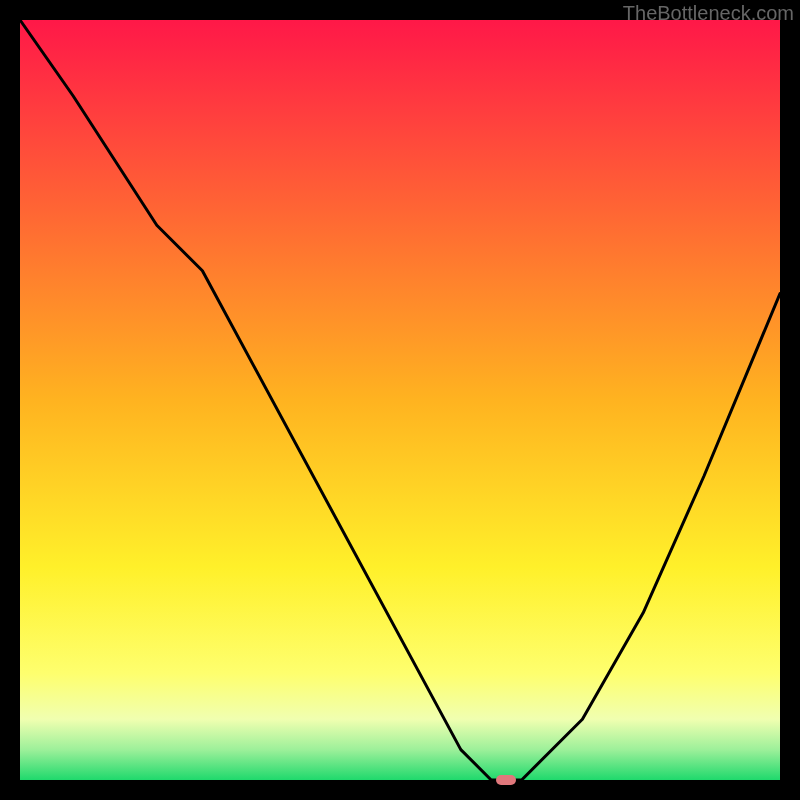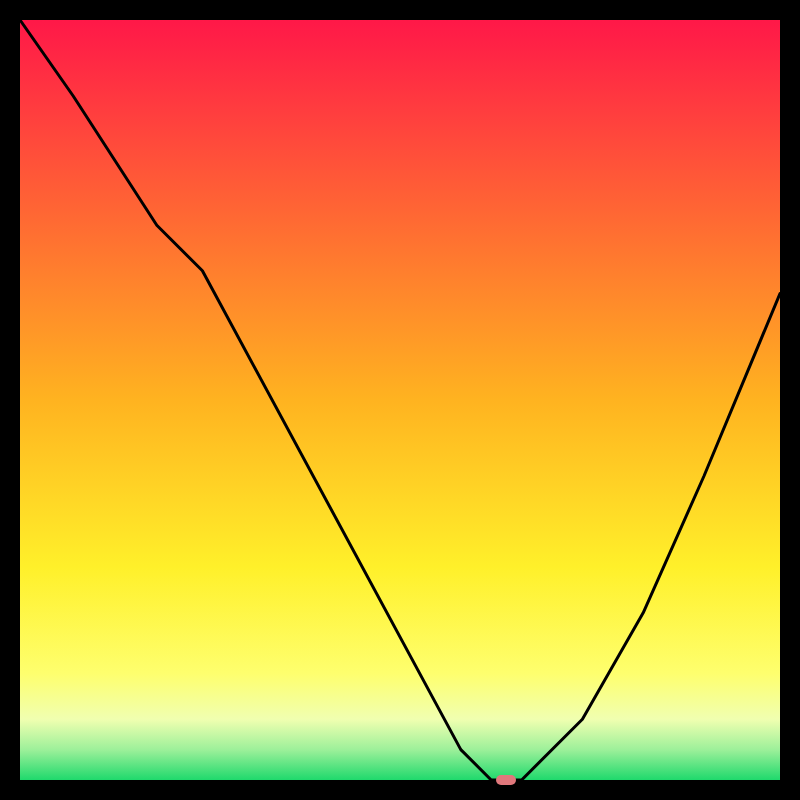--- a/index.html
+++ b/index.html
@@ -7,20 +7,21 @@
   .attrib{position:absolute;top:2px;right:6px;color:#666;font-size:20px;z-index:10}
   .plot{position:absolute;left:20px;top:20px;width:760px;height:760px;background:#000}
   .bg,.curve{position:absolute;left:0;top:0}
   .marker{position:absolute;width:20px;height:10px;border-radius:5px;background:#e0787c;
           transform:translate(-50%,-50%)}
 </style>
 </head>
 <body>
 
 <div class="frame">
+  <div class="attrib">TheBottleneck.com</div>
   <div class="plot">
     <svg class="bg" width="760" height="760" viewBox="0 0 760 760" preserveAspectRatio="none">
       <defs>
         <linearGradient id="g" x1="0" y1="0" x2="0" y2="1">
             <stop offset="0%" stop-color="#ff1848"></stop>
             <stop offset="50%" stop-color="#ffb320"></stop>
             <stop offset="72%" stop-color="#fff02a"></stop>
             <stop offset="86%" stop-color="#feff6e"></stop>
             <stop offset="92%" stop-color="#f0ffb0"></stop>
             <stop offset="96%" stop-color="#9df09a"></stop>

